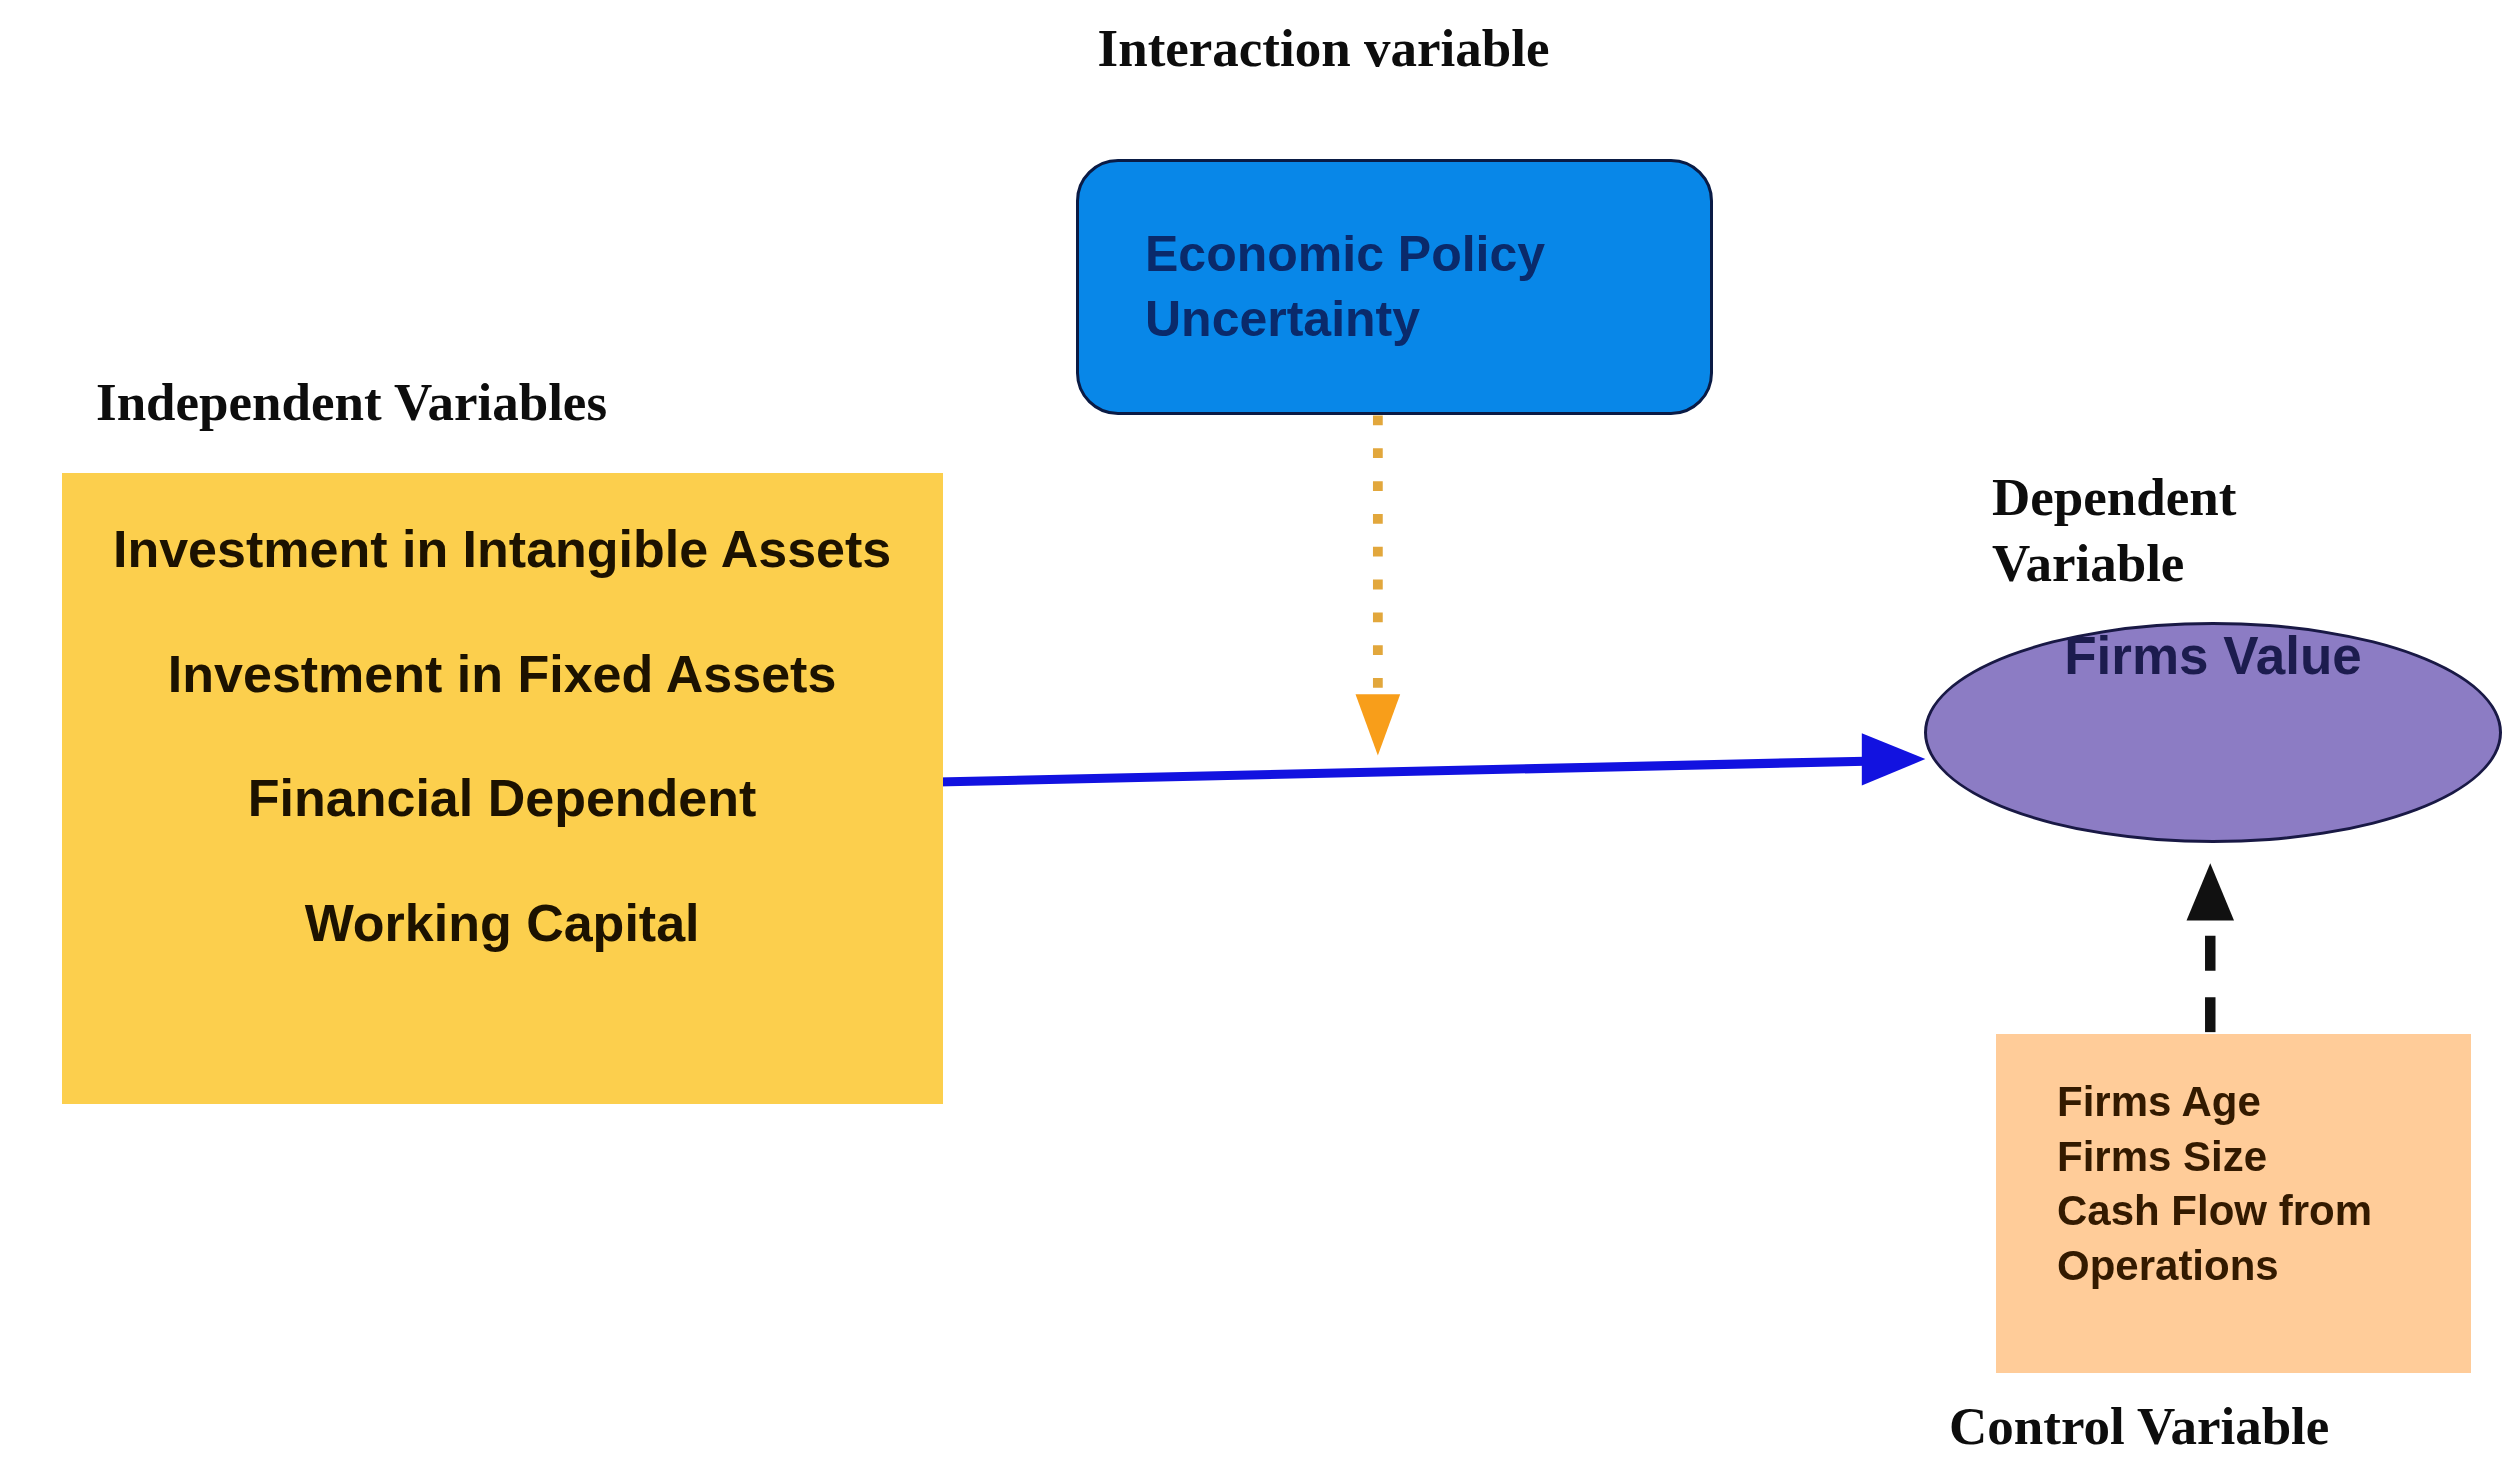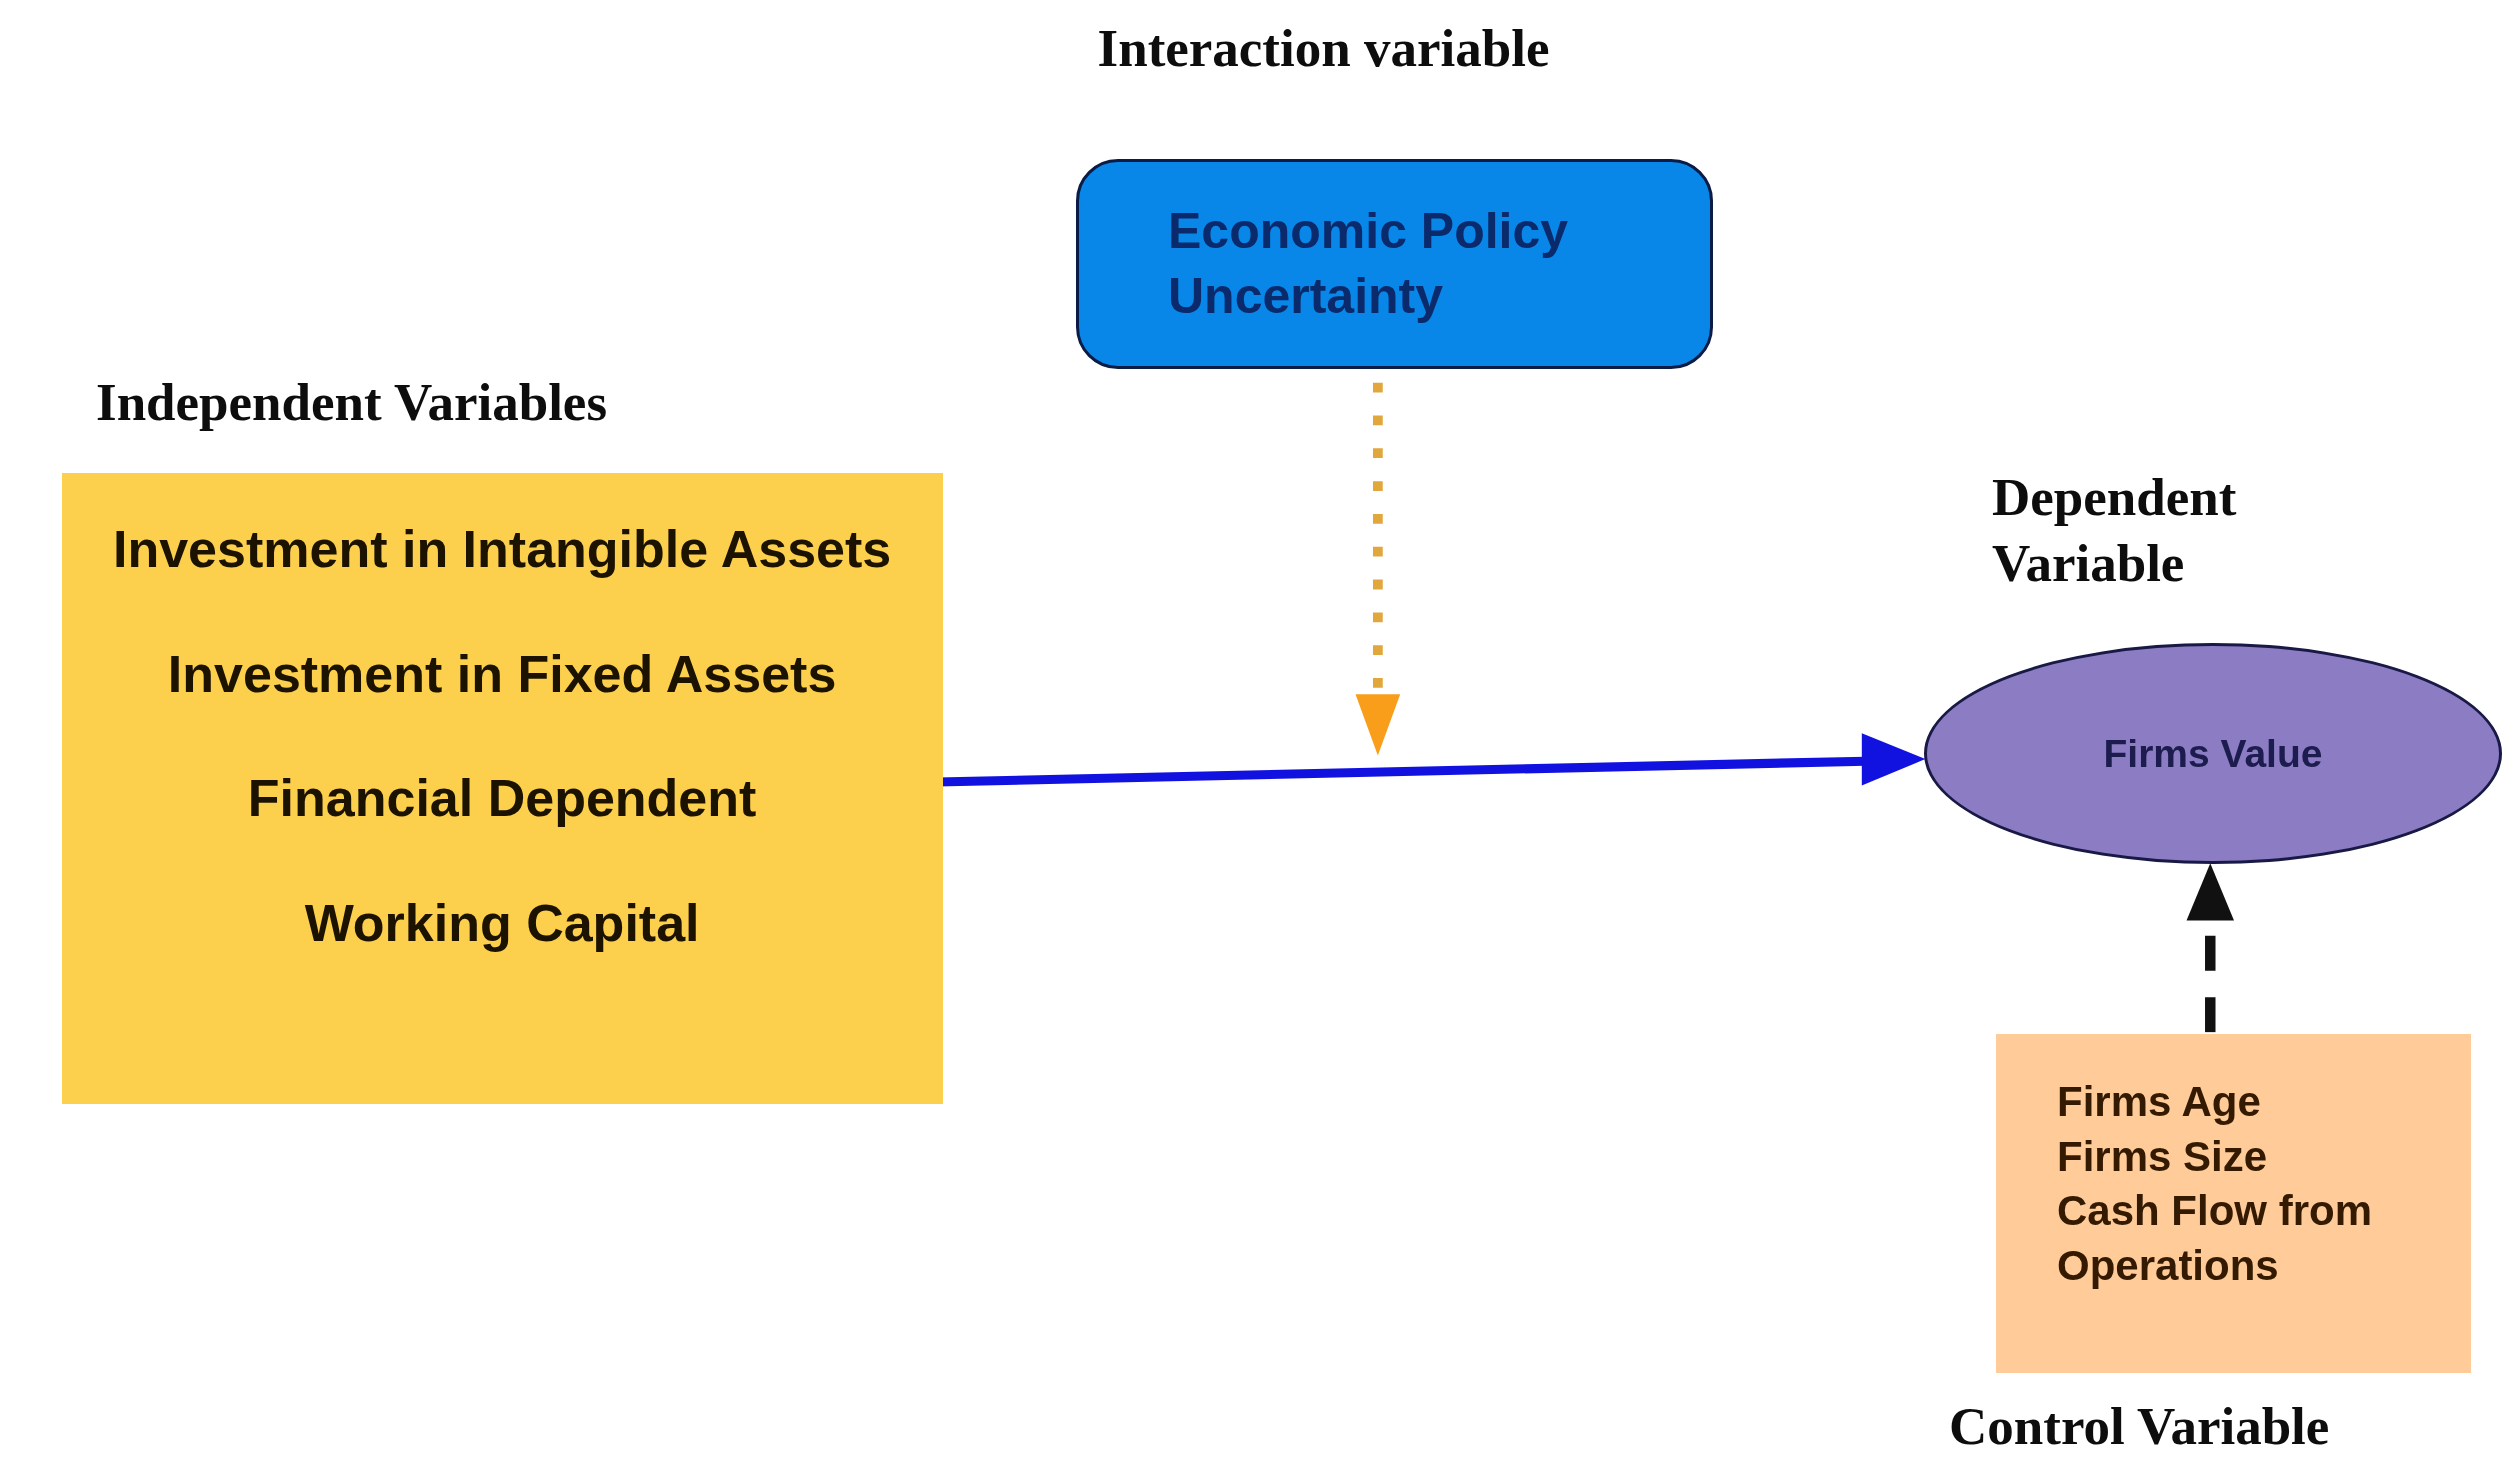--- a/index.html
+++ b/index.html
@@ -21,53 +21,53 @@
     font-family: Liberation Serif, serif;
   }
   #interaction-label { left: 1044px; top: 15.4px; width: 559px; text-align: center; }
   #independent-label { left: 96px;  top: 369px; }
   #dependent-label   { left: 1992px; top: 464px; width: 335px; }
   #control-label     { left: 1949px; top: 1393px; }
 
   #interaction-box {
     position: absolute;
     left: 1076px; top: 159px;
-    width: 637px; height: 210px;
+    width: 637px; height: 256px;
     box-sizing: border-box;
     border: 3.5px solid #0a1b45;
     border-radius: 42px;
     display: flex; flex-direction: column; justify-content: center;
-    padding-left: 89px; padding-right: 28px;
+    padding-left: 66px; padding-right: 28px;
     color: #0a2a6b;
     font-size: 50px; line-height: 1.3;
   }
 
   #independent-box {
     position: absolute;
     left: 19.6px; top: 473px;
     width: 881px; height: 631px;
     box-sizing: border-box;
     display: flex; flex-direction: column; justify-content: space-between;
     padding: 45px 7px 150px 7px;
     color: #1c1200;
     font-size: 52px; line-height: 1.2;
     text-align: center;
     margin-left: 42px;
   }
 
   #dependent-ellipse {
     position: absolute;
-    left: 1924px; top: 643px;
+    left: 1924px; top: 622px;
     width: 578px; height: 221px;
     box-sizing: border-box;
     border: 3.5px solid #191945;
     border-radius: 50%;
-    display: flex; align-items: center; justify-content: center;
+    display: flex; align-items: flex-start; justify-content: center;
     color: #1c1c4e;
-    font-size: 39px;
+    font-size: 53px;
   }
 
   #control-box {
     position: absolute;
     left: 1996px; top: 1034px;
     width: 475px; height: 339px;
     box-sizing: border-box;
     padding: 41px 7px 0 61px;
     color: #331a00;
     font-size: 42px; line-height: 1.3;

